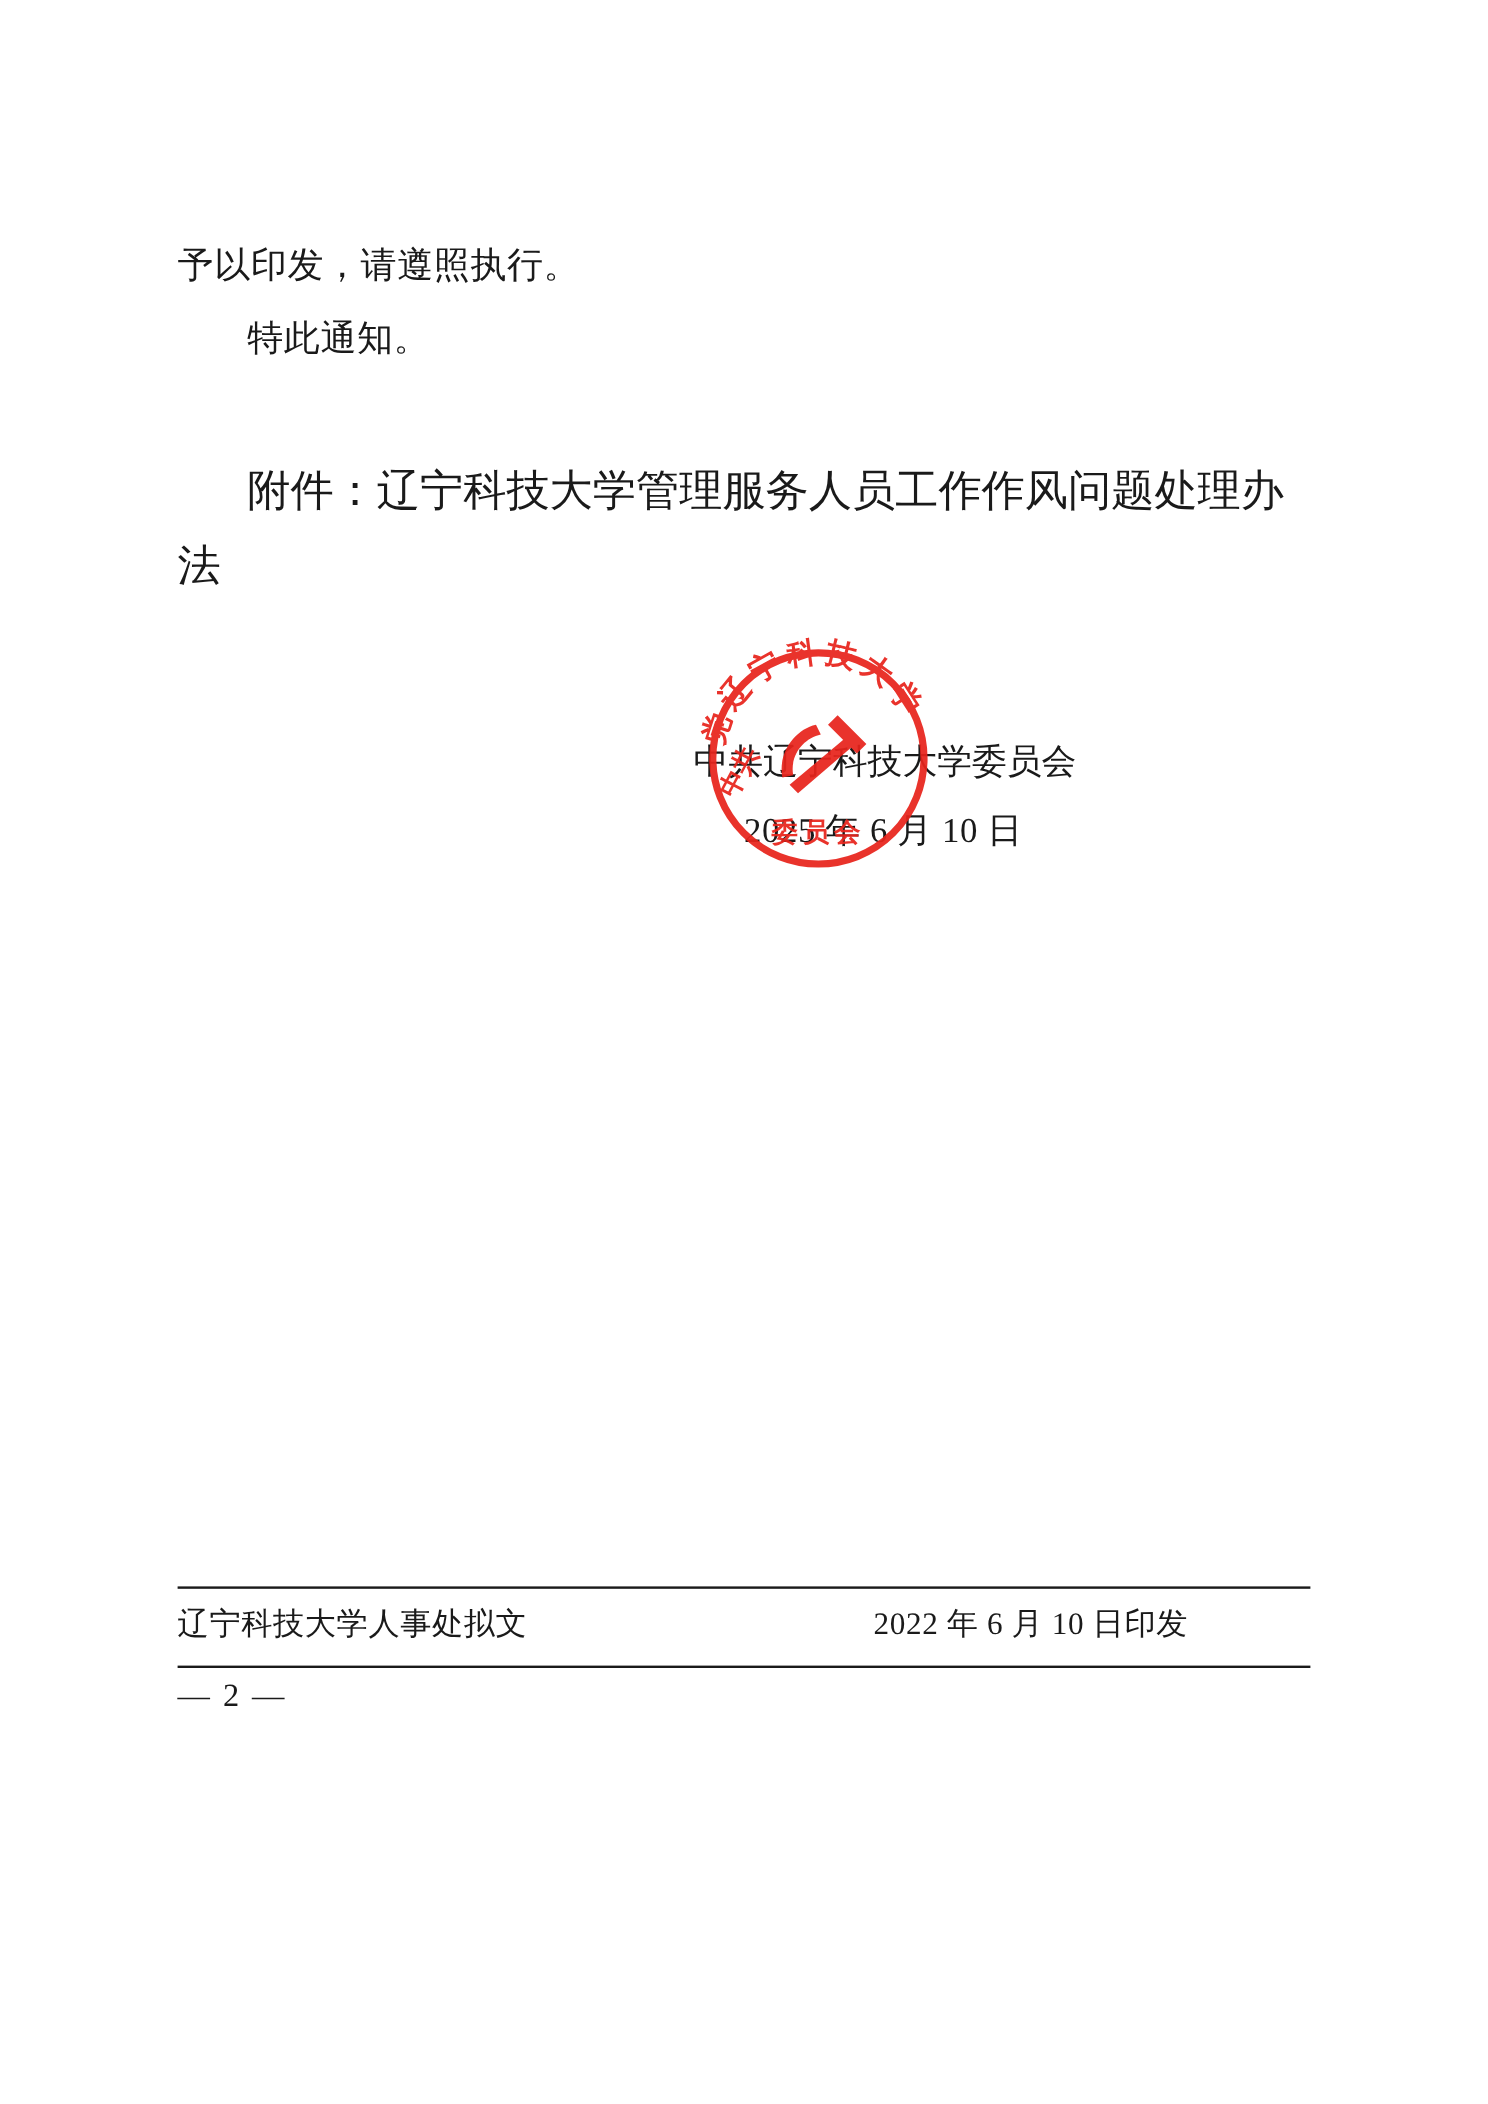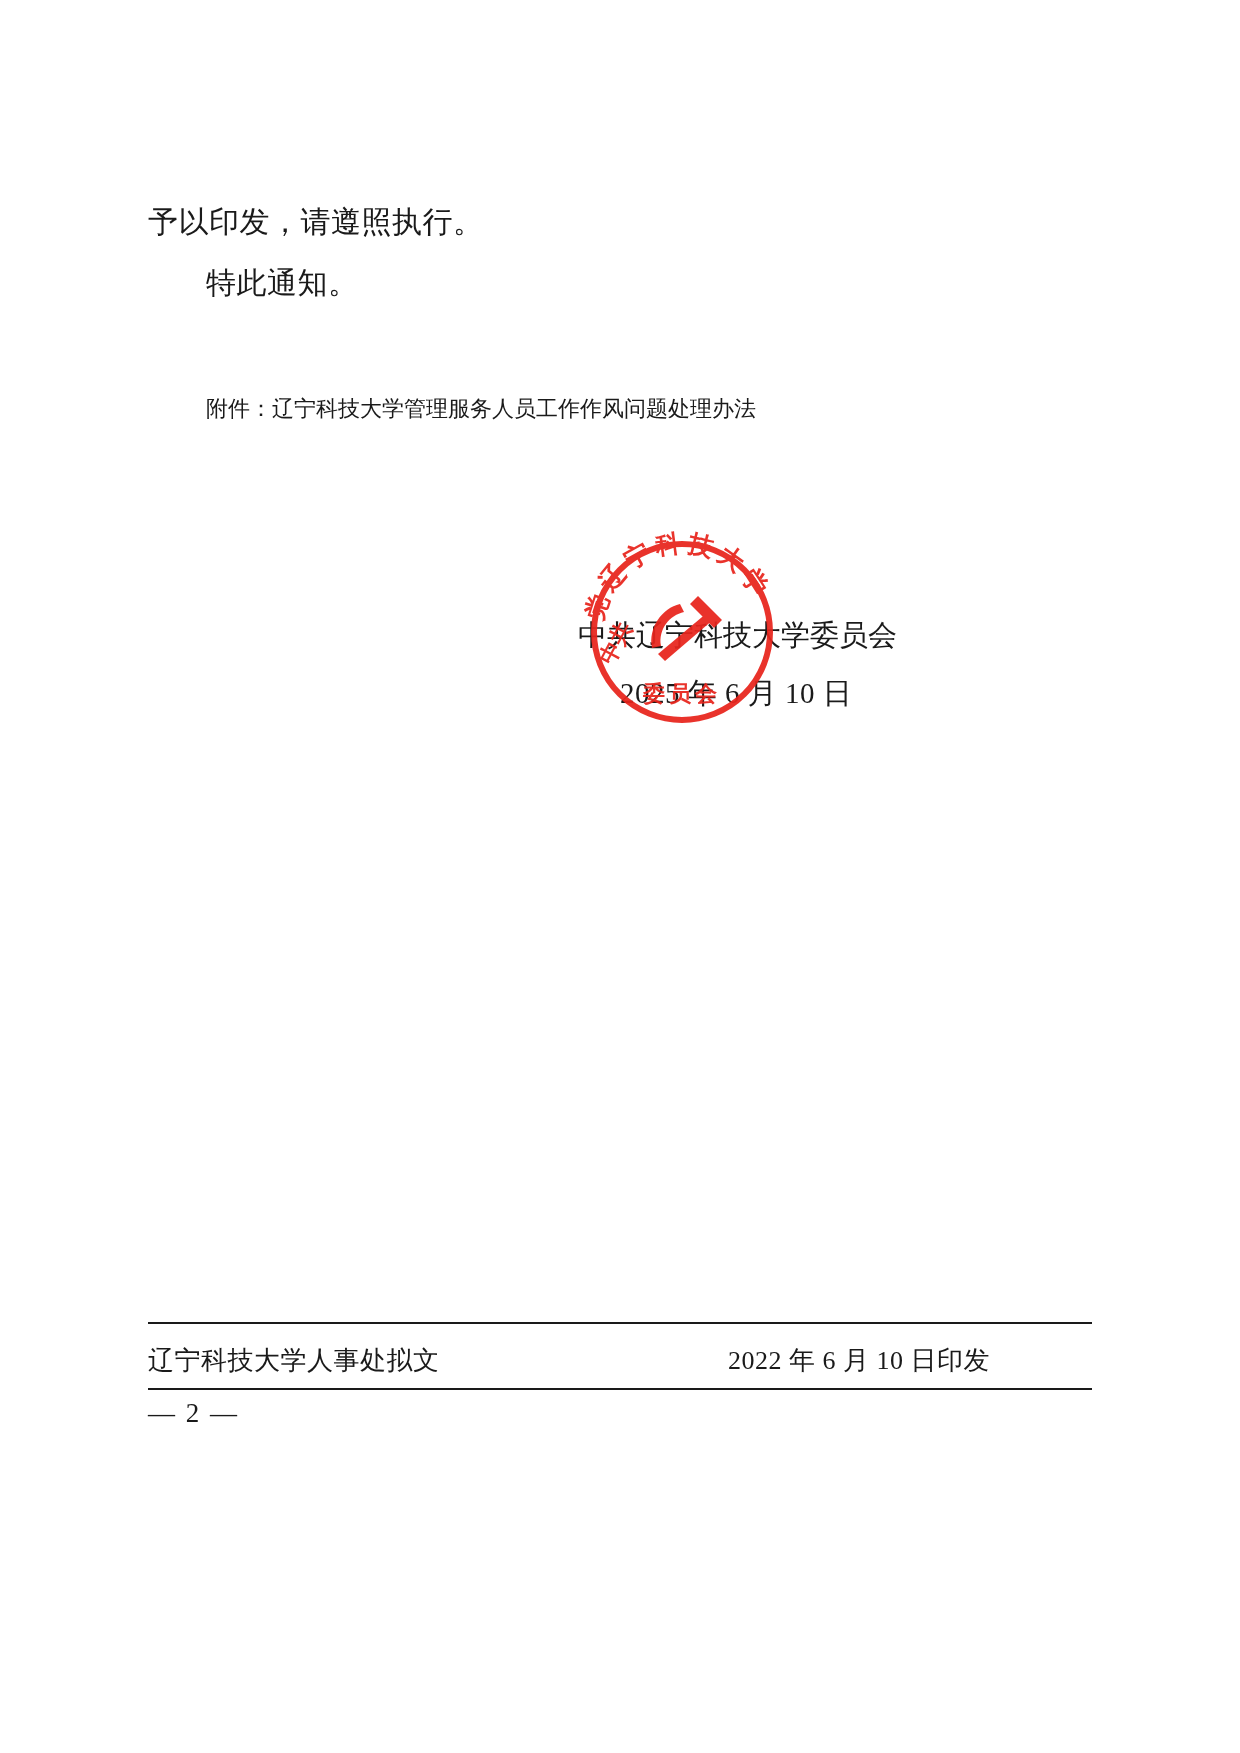--- a/index.html
+++ b/index.html
@@ -29,21 +29,21 @@
     line-height: 1.0;
     letter-spacing: 0.5px;
   }
   .line-1 { top: 207px; }
   .line-2 { top: 268px; text-indent: 58px; font-family: Liberation Serif, serif; }
   .attach-block {
     position: absolute;
     left: 148px;
     right: 156px;
     top: 378px;
-    font-size: 22px;
+    font-size: 36px;
     line-height: 62px;
   }
   .attach-line1 { text-indent: 58px; }
   .attach-line2 { text-indent: 144px; }
 
   .signature {
     position: absolute;
     right: 262px;
     top: 606px;
     width: 400px;
@@ -81,21 +81,21 @@
     top: 1388px;
     border-top: 2px solid #1a1a1a;
   }
   .footer-row {
     position: absolute;
     left: 148px;
     right: 148px;
     top: 1336px;
     height: 48px;
     display: flex;
-    align-items: center;
+    align-items: flex-start;
     font-size: 26px;
   }
   .footer-left { flex: 0 0 auto; letter-spacing: 0.5px; }
   .footer-right {
     position: absolute;
     left: 580px;
     letter-spacing: 0.5px;
   }
   .page-number {
     position: absolute;

